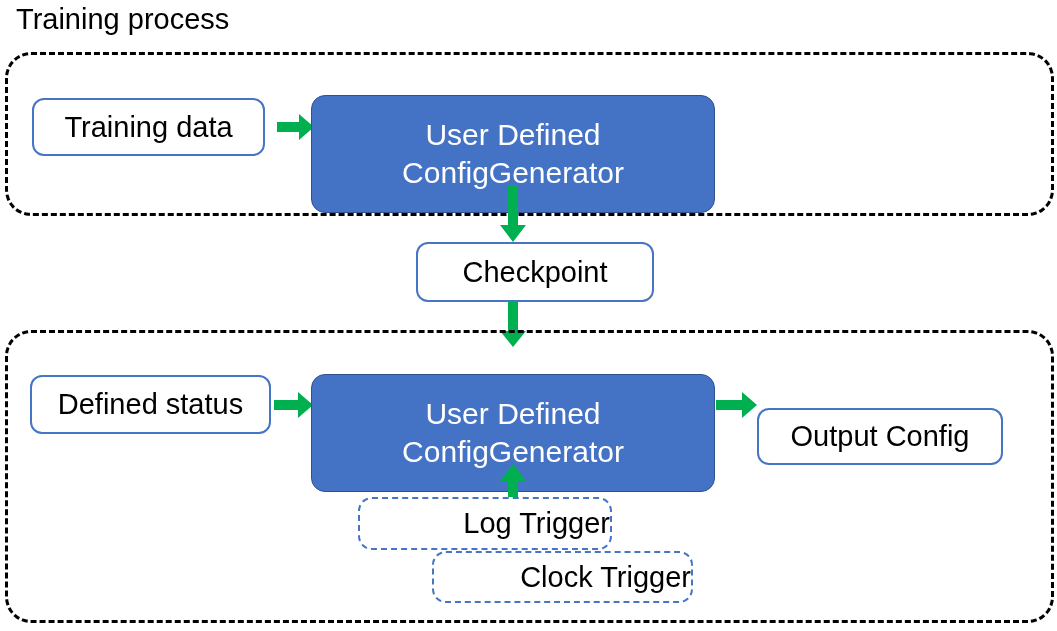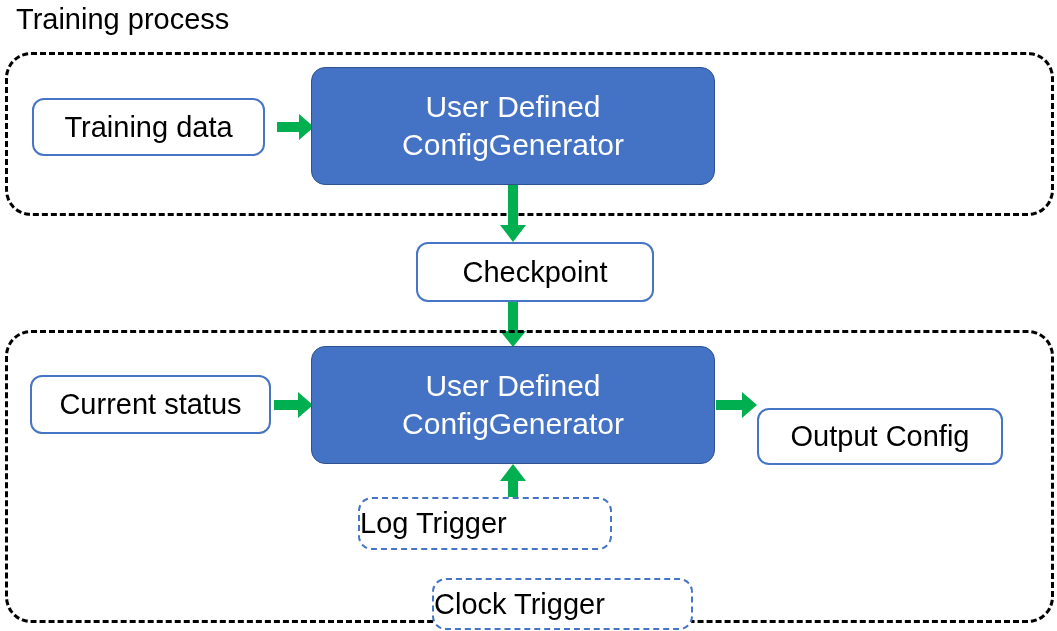--- a/index.html
+++ b/index.html
@@ -54,30 +54,31 @@
     background: #4472C4;
     border: 1.5px solid #2F528F;
     border-radius: 14px;
     display: flex;
     align-items: center;
     justify-content: center;
     text-align: center;
     color: #ffffff;
     font-size: 30px;
     line-height: 38px;
+    margin-top: 28px;
   }
 
   
   .node-dashed {
     border: 2.5px dashed #4575C4;
     border-radius: 14px;
     background: #ffffff;
     display: flex;
     align-items: center;
-    justify-content: flex-start;
+    justify-content: flex-end;
     color: #000000;
     font-size: 29px;
     line-height: 33px;
     white-space: nowrap;
   }
 
   
   .arrow-svg { display: block; overflow: visible; }
 </style>
 </head>
@@ -119,21 +120,21 @@
   <div class="abs" style="left:497px; top:302px; width:32px; height:46px;">
     <svg class="arrow-svg" width="32" height="46" viewBox="0 0 32 46">
       <path d="M11 0 L21 0 L21 29 L29 29 L16 45 L3 29 L11 29 Z" fill="#00B050"></path>
     </svg>
   </div>
 
 
   <div class="abs group-box" style="left:5px; top:330px; width:1049px; height:293px;"></div>
 
   <div class="abs node-white" style="left:30px; top:375px; width:241px; height:59px;">
-    <span>Current status</span>
+    <span>Defined status</span>
   </div>
 
   <div class="abs" style="left:274px; top:389px; width:40px; height:32px;">
     <svg class="arrow-svg" width="40" height="32" viewBox="0 0 40 32">
       <path d="M0 11 L24 11 L24 3 L39 16 L24 29 L24 21 L0 21 Z" fill="#00B050"></path>
     </svg>
   </div>
 
   <div class="abs node-blue" style="left:311px; top:346px; width:404px; height:118px;">
     <div>
@@ -155,17 +156,17 @@
   <div class="abs" style="left:497px; top:464px; width:32px; height:40px;">
     <svg class="arrow-svg" width="32" height="40" viewBox="0 0 32 40">
       <path d="M16 0 L29 17 L21 17 L21 40 L11 40 L11 17 L3 17 Z" fill="#00B050"></path>
     </svg>
   </div>
 
   <div class="abs node-dashed" style="left:358px; top:497px; width:254px; height:53px;">
     <span>Log Trigger</span>
   </div>
 
-  <div class="abs node-dashed" style="left:432px; top:578px; width:261px; height:52px;">
+  <div class="abs node-dashed" style="left:432px; top:551px; width:261px; height:52px;">
     <span>Clock Trigger</span>
   </div>
 
 </div>
 
 </body></html>

